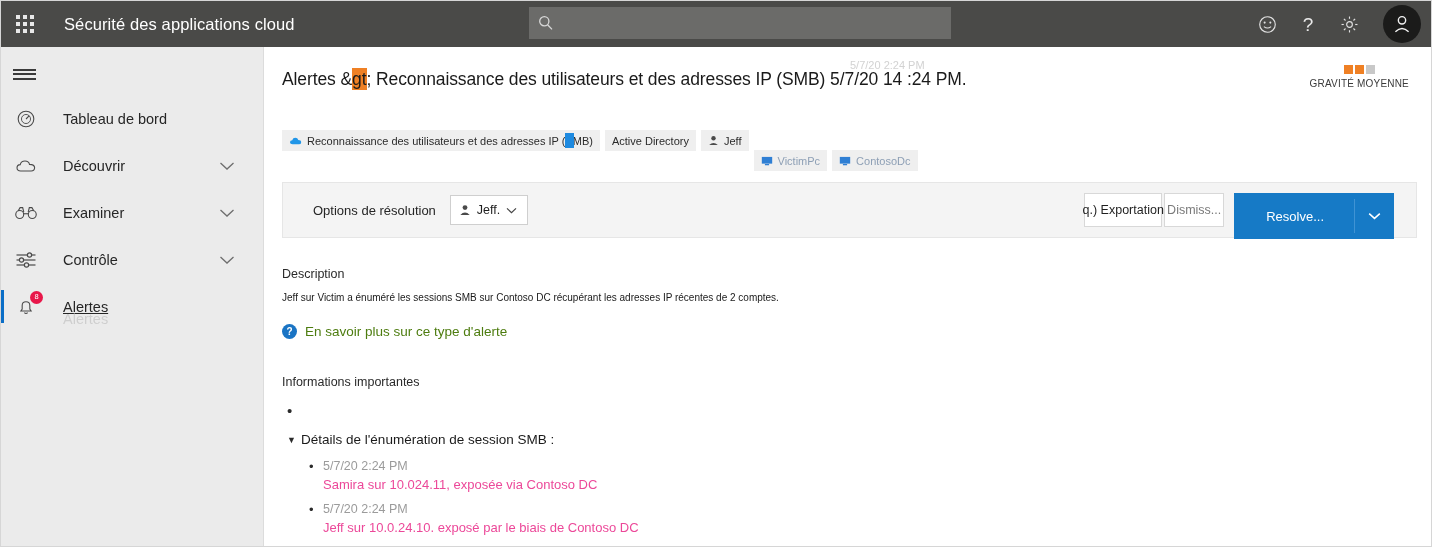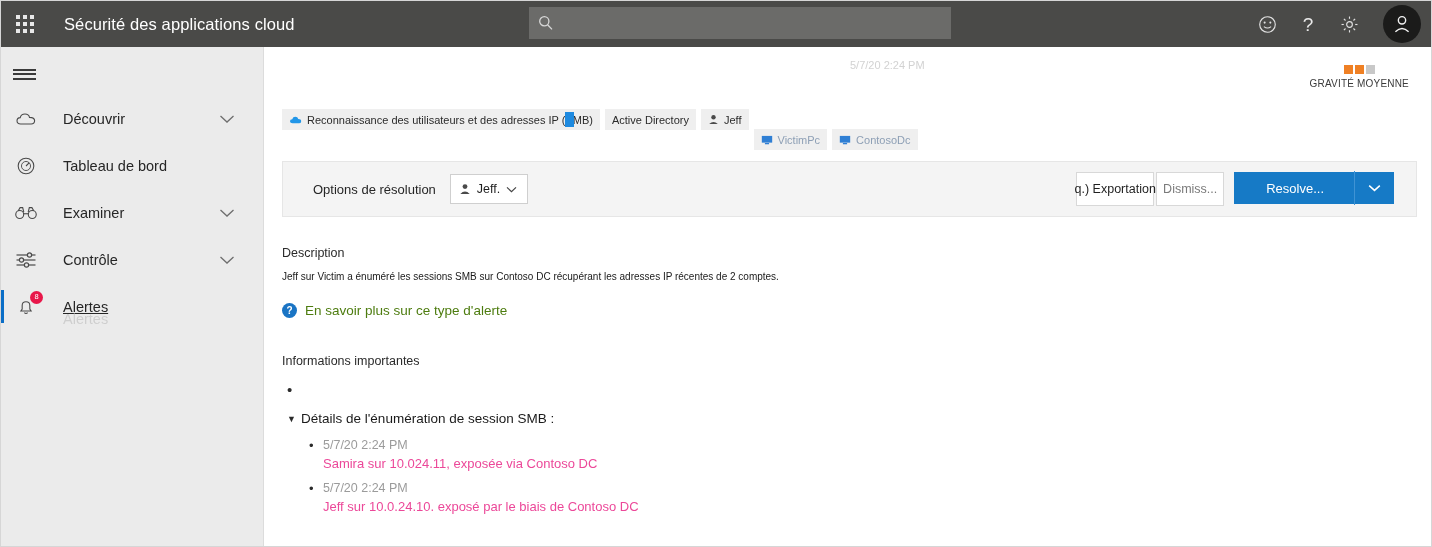--- a/index.html
+++ b/index.html
@@ -286,23 +286,23 @@
     display: flex;
     align-items: center;
     justify-content: center;
     font-size: 12.5px;
     color: #1f1f1f;
     padding: 0 10px;
     cursor: pointer;
     white-space: nowrap;
   }
   .btn-export { width: 78px; position: relative; z-index: 2; }
-  .btn-dismiss { width: 68px; margin-left: 2px; color: #7a7a7a; }
+  .btn-dismiss { width: 60px; margin-left: 2px; color: #7a7a7a; }
   .btn-primary {
-    height: 32px;
+    height: 46px;
     background: #167ac6;
     color: #ffffff;
     display: flex;
     align-items: center;
     margin-left: 10px;
     cursor: pointer;
   }
   .btn-primary .lbl {
     padding: 0 30px 0 32px;
     font-size: 13px;
@@ -451,41 +451,41 @@
       <div class="hamburger">
         <div>
             <span></span>
             <span></span>
             <span></span>
           </div>
       </div>
 
       <div class="nav-item">
         <span class="nav-icon">
-          <svg width="22" height="18" viewBox="0 0 24 18">
-            <path d="M6.2 14.4 Q2.2 14.4 2.2 10.9 Q2.2 7.7 5.7 7.5 Q6.6 3.6 10.9 3.6 Q15 3.6 15.8 7.2 Q21.4 7.2 21.4 11 Q21.4 14.4 17.6 14.4 Z" fill="none" stroke="#4a4a4a" stroke-width="1.2"></path>
-          </svg>
-        </span>
-        <span class="nav-label">Découvrir</span>
-        <span class="chev">
-          <svg width="16" height="10" viewBox="0 0 16 10">
-              <path d="M1.5 2 L8 8 L14.5 2" fill="none" stroke="#6e6e6e" stroke-width="1.3"></path>
-            </svg>
-        </span>
-      </div>
-
-      <div class="nav-item">
-        <span class="nav-icon">
           <svg width="20" height="20" viewBox="0 0 22 22">
             <circle cx="11" cy="11" r="8.6" fill="none" stroke="#4a4a4a" stroke-width="1.2"></circle>
             <circle cx="11" cy="11" r="5" fill="none" stroke="#4a4a4a" stroke-width="1"></circle>
             <line x1="11" y1="11" x2="14.6" y2="7.4" stroke="#4a4a4a" stroke-width="1.2"></line>
           </svg>
         </span>
         <span class="nav-label">Tableau de bord</span>
+      </div>
+
+      <div class="nav-item">
+        <span class="nav-icon">
+          <svg width="22" height="18" viewBox="0 0 24 18">
+            <path d="M6.2 14.4 Q2.2 14.4 2.2 10.9 Q2.2 7.7 5.7 7.5 Q6.6 3.6 10.9 3.6 Q15 3.6 15.8 7.2 Q21.4 7.2 21.4 11 Q21.4 14.4 17.6 14.4 Z" fill="none" stroke="#4a4a4a" stroke-width="1.2"></path>
+          </svg>
+        </span>
+        <span class="nav-label">Découvrir</span>
+        <span class="chev">
+          <svg width="16" height="10" viewBox="0 0 16 10">
+              <path d="M1.5 2 L8 8 L14.5 2" fill="none" stroke="#6e6e6e" stroke-width="1.3"></path>
+            </svg>
+        </span>
       </div>
 
       <div class="nav-item">
         <span class="nav-icon">
           <svg width="24" height="16" viewBox="0 0 26 16">
             <circle cx="6.2" cy="9.6" r="4.3" fill="none" stroke="#4a4a4a" stroke-width="1.2"></circle>
             <circle cx="19.8" cy="9.6" r="4.3" fill="none" stroke="#4a4a4a" stroke-width="1.2"></circle>
             <path d="M4.6 5.6 L6.6 2.2 L9.4 2.2 L10.6 7" fill="none" stroke="#4a4a4a" stroke-width="1.2"></path>
             <path d="M21.4 5.6 L19.4 2.2 L16.6 2.2 L15.4 7" fill="none" stroke="#4a4a4a" stroke-width="1.2"></path>
             <line x1="10.5" y1="8.8" x2="15.5" y2="8.8" stroke="#4a4a4a" stroke-width="1.2"></line>
@@ -529,20 +529,22 @@
           <span class="badge">8</span>
         </span>
         <span class="nav-label">Alertes</span>
         <span class="nav-ghost">Alertes</span>
       </div>
     </div>
 
     <div class="main">
 
       <div class="page-head">
+        <div class="page-title"><span>Alertes &amp;</span><span class="title-hl">gt</span><span>;</span><span> Reconnaissance des utilisateurs et des adresses IP (SMB) 5/7/20 14 :24 PM.</span>
+        </div>
         <div class="title-ghost">5/7/20 2:24 PM</div>
 
         <div class="severity">
           <div class="sev-bars">
               <i style="background: rgb(239, 128, 36);"></i>
               <i style="background: rgb(239, 128, 36);"></i>
               <i class="off"></i>
             </div>
           <div class="sev-label">GRAVITÉ MOYENNE</div>
         </div>

